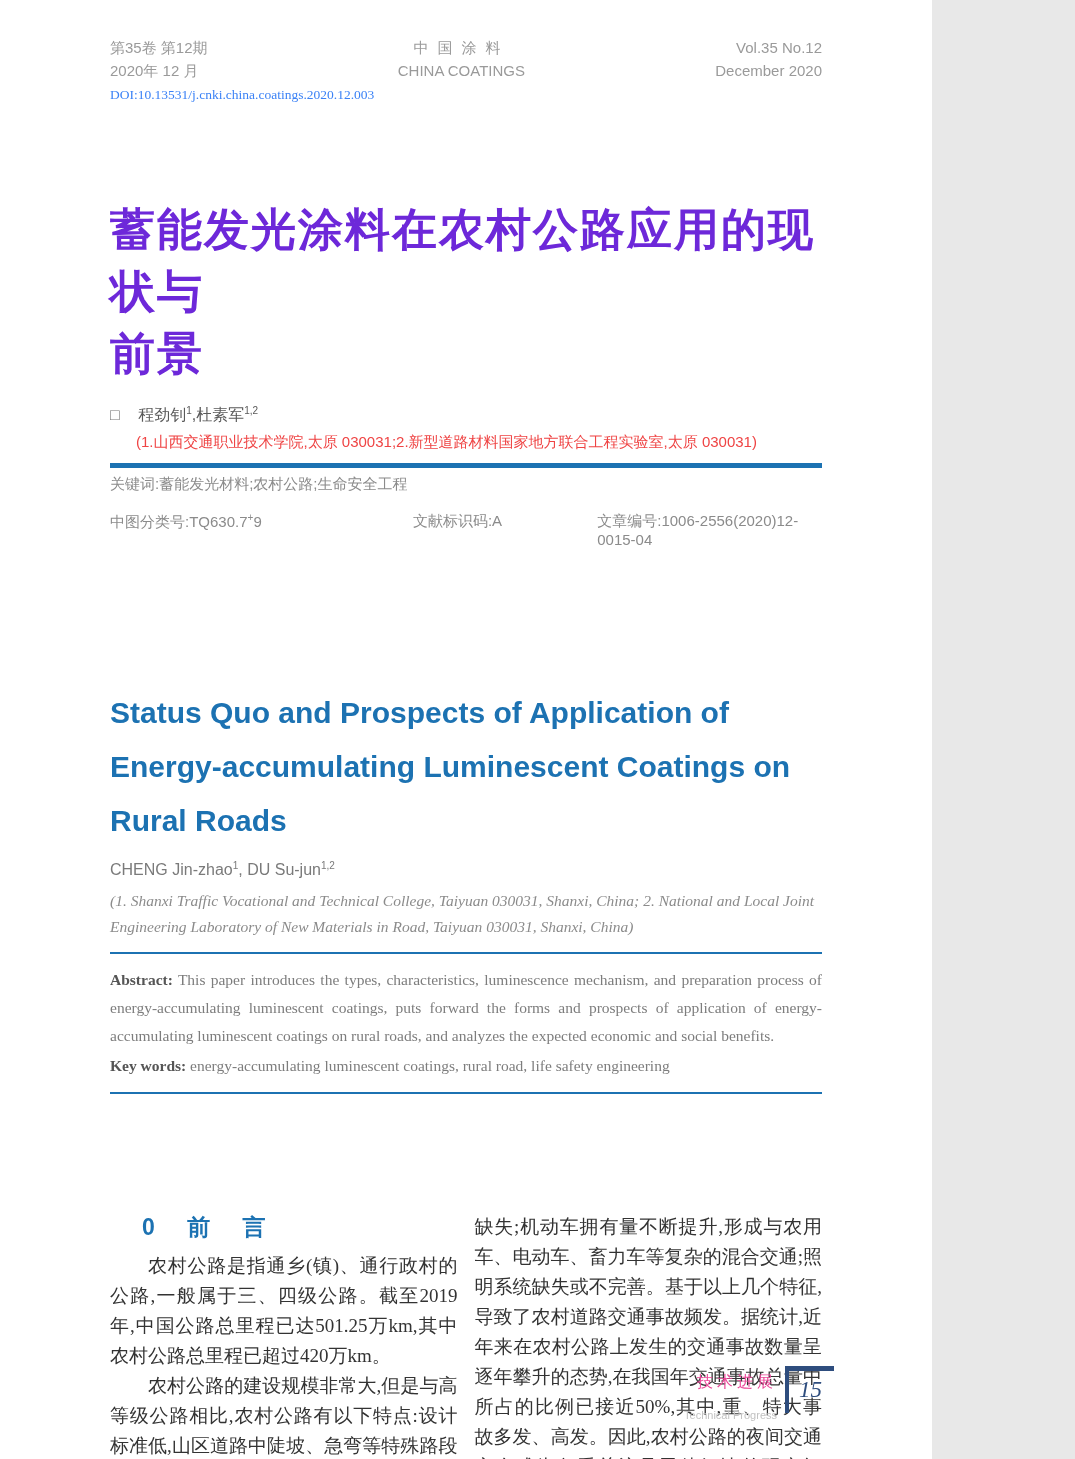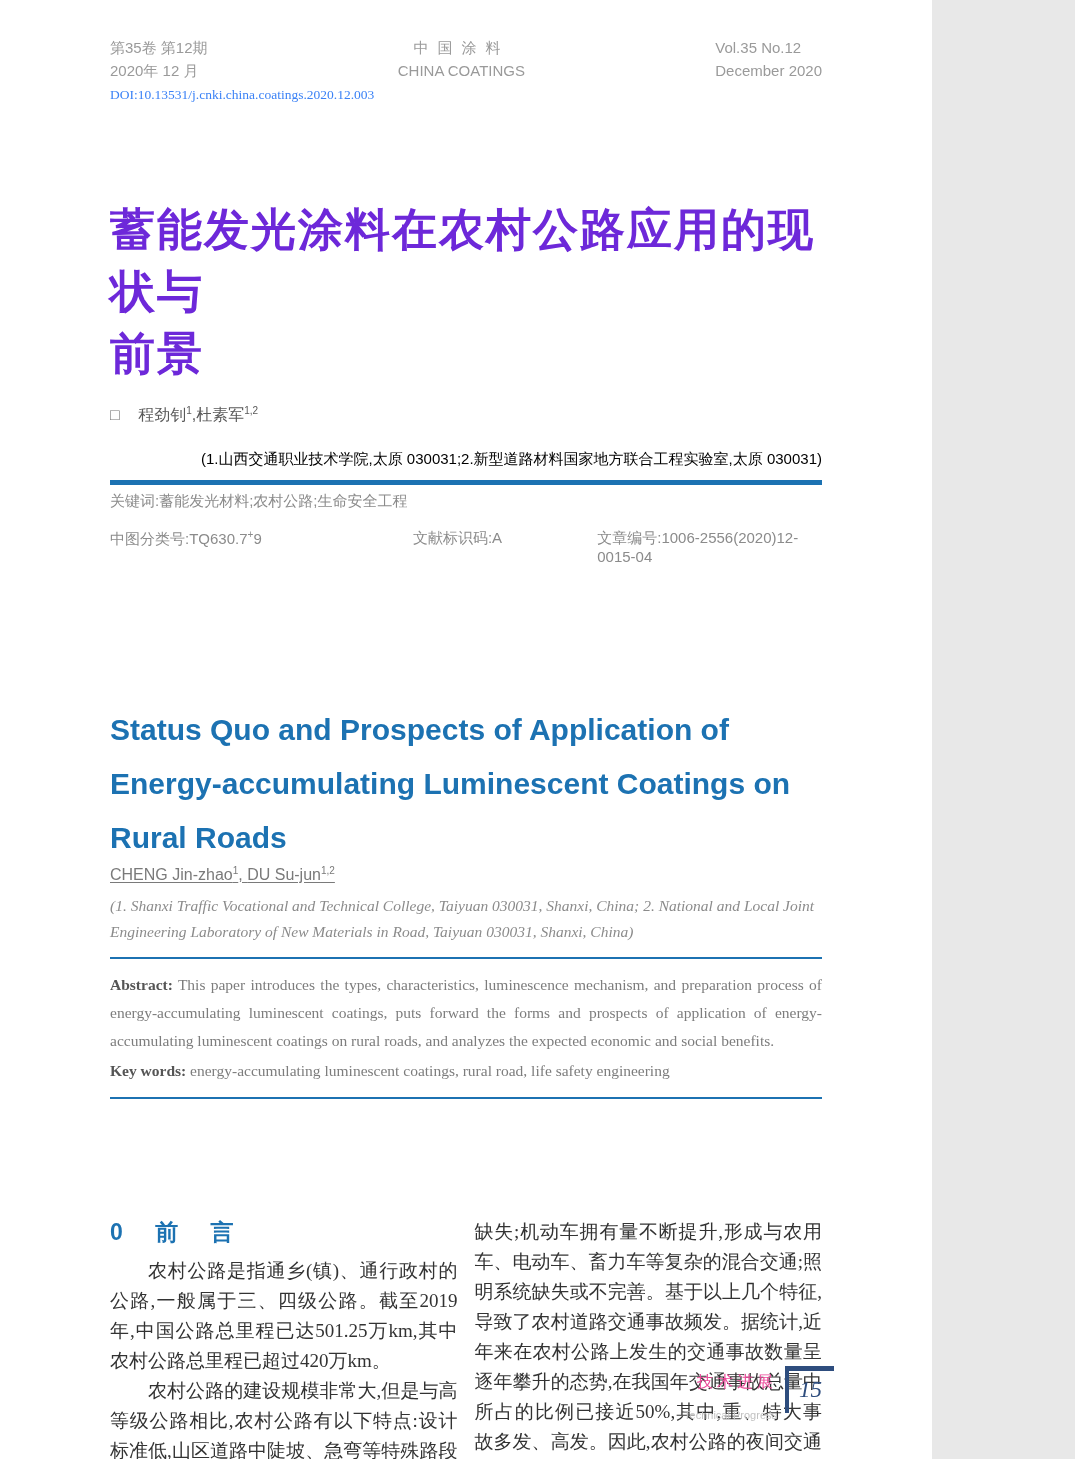--- a/index.html
+++ b/index.html
@@ -10,54 +10,54 @@
     background: #ffffff;
     font-family: "Liberation Sans", sans-serif;
     color: #3a3a3a;
     overflow: hidden;
   }
   .content { padding: 36px 110px 0 110px; }
 
   
   .jheader { display: flex; justify-content: space-between; color: #9a9a9a; font-size: 15px; line-height: 23px; }
   .jheader .col-center { text-align: center; }
-  .jheader .col-right { }
+  .jheader .col-right { text-align: right; }
   .journal-cn { letter-spacing: 9px; }
   .doi-line { margin-top: 5px; color: #3b82f6; font-size: 13.5px; font-family: "Liberation Serif", serif; }
 
   
   .title-cn { margin-top: 96px; color: #6d28d9; font-weight: bold; font-size: 45px; line-height: 62px; letter-spacing: 2px; }
   .authors-cn { margin-top: 20px; font-size: 16px; color: #5a5a5a; }
   .authors-cn .marker { margin-right: 14px; color: #777; }
   sup { font-size: 10px; vertical-align: super; }
-  .affil-cn { margin-top: 24px; padding-left: 26px; font-size: 15px; color: #000000; text-align: right; }
+  .affil-cn { margin-top: 7px; padding-left: 26px; font-size: 15px; color: #ef4444; }
   .rule-thick { margin-top: 11px; height: 5px; background: #1c72b2; }
 
   
   .abstract-cn { margin-top: 17px; display: flex; color: #8b8b8b; font-size: 15px; line-height: 29px; }
   .abstract-cn .label { white-space: nowrap; margin-right: 4px; }
   .abstract-cn .text { flex: 1; }
   .keywords-cn { margin-top: 1px; color: #8b8b8b; font-size: 15px; line-height: 29px; }
   .meta-row { margin-top: 14px; display: flex; color: #8b8b8b; font-size: 15px; justify-content: flex-end; }
   .meta-row .m1 { width: 345px; }
   .meta-row .m2 { width: 210px; }
 
   
   .title-en { margin-top: 138px; color: #1c72b2; font-weight: bold; font-size: 30px; line-height: 54px; }
-  .authors-en { color: #7a7a7a; font-size: 16px; text-decoration: underline; }
+  .authors-en { margin-top: 12px; color: #7a7a7a; font-size: 16px; }
   .affil-en { margin-top: 8px; color: #8b8b8b; font-size: 15.5px; line-height: 26px; font-style: italic; font-family: "Liberation Serif", serif; }
   .rule-thin { margin-top: 12px; height: 2px; background: #1c72b2; }
   .abstract-en { margin-top: 12px; color: #7d7d7d; font-size: 15.5px; line-height: 28px; text-align: justify; font-family: "Liberation Serif", serif; }
   .abstract-en b, .keywords-en b { color: #555; }
   .keywords-en { margin-top: 2px; color: #7d7d7d; font-size: 15.5px; line-height: 28px; font-family: "Liberation Serif", serif; }
 
   
   .body-section { margin-top: 118px; display: flex; gap: 17px; }
   .bcol { width: 419px; font-size: 19px; line-height: 30px; text-align: justify; color: #333; font-family: "Liberation Serif", serif; }
-  .sec-heading { color: #1c72b2; font-weight: bold; font-size: 23px; word-spacing: 14px; letter-spacing: 6px; margin-bottom: 9px; font-family: "Liberation Sans", sans-serif; }
+  .sec-heading { color: #1c72b2; font-weight: bold; font-size: 23px; word-spacing: 14px; letter-spacing: 6px; margin-bottom: 9px; font-family: "Liberation Sans", sans-serif; margin-left: 32px; }
   .bcol p.indent { text-indent: 2em; }
 
   
   .page-footer { position: absolute; right: 98px; bottom: 38px; display: flex; align-items: flex-start; }
   .footer-labels { text-align: right; margin-right: 8px; padding-top: 6px; }
   .footer-cn { color: #ec4899; font-size: 16px; letter-spacing: 4px; }
   .footer-en { color: #c2c2c2; font-size: 11px; margin-top: 16px; }
   .page-num-box {
     border-top: 5px solid #2e4d7e;
     border-left: 4px solid #2e4d7e;

